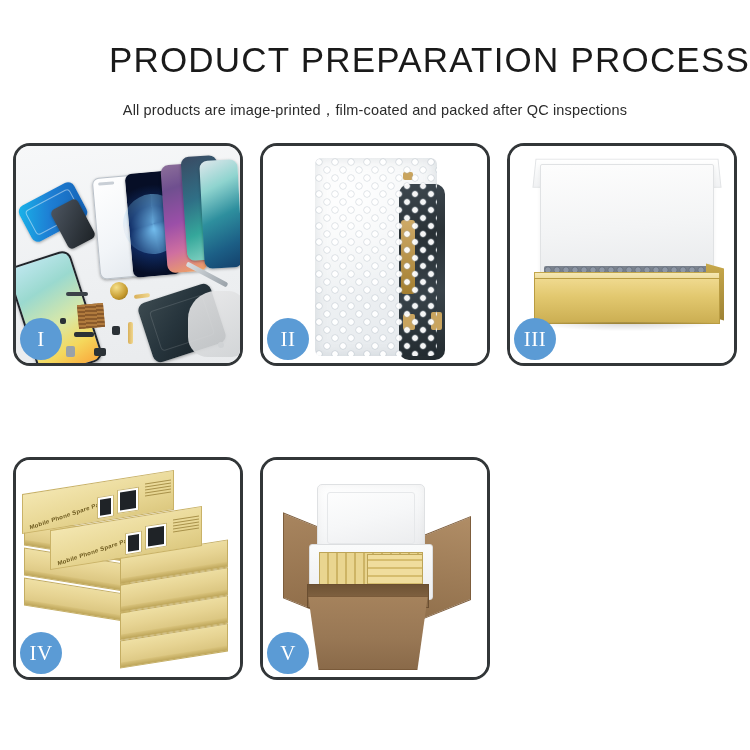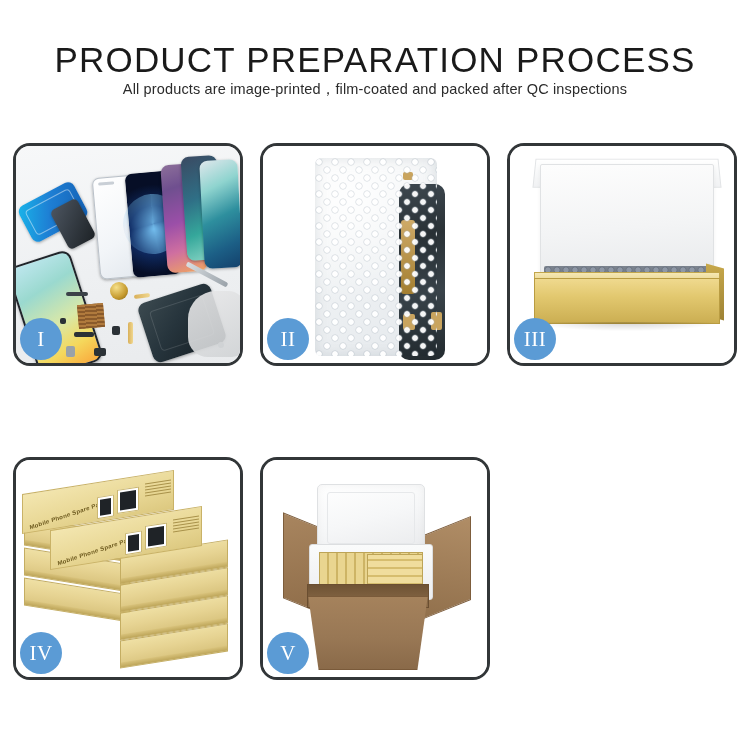--- a/index.html
+++ b/index.html
@@ -11,37 +11,37 @@
   }
   #page {
     position: relative;
     width: 750px; height: 750px;
     background: #ffffff;
   }
 
   
   .header { position: absolute; left: 0; top: 0; width: 750px; }
   .title {
-    text-align: center;
+    text-align: right;
     font-family: "Liberation Sans", sans-serif;
     font-size: 35px;
     font-weight: 400;
     letter-spacing: 1.2px;
     color: #1a1a1a;
     margin-top: 42px;
     line-height: 1;
     white-space: nowrap;
   }
   .subtitle {
     text-align: center;
     font-family: "Liberation Sans", sans-serif;
     font-size: 14.5px;
     font-weight: 400;
     color: #2b2b2b;
-    margin-top: 3px;
+    margin-top: 24px;
     letter-spacing: 0.15px;
     white-space: nowrap;
   }
 
   
   .grid {
     position: absolute;
     left: 13px; top: 143px;
     width: 724px; height: 537px;
   }

